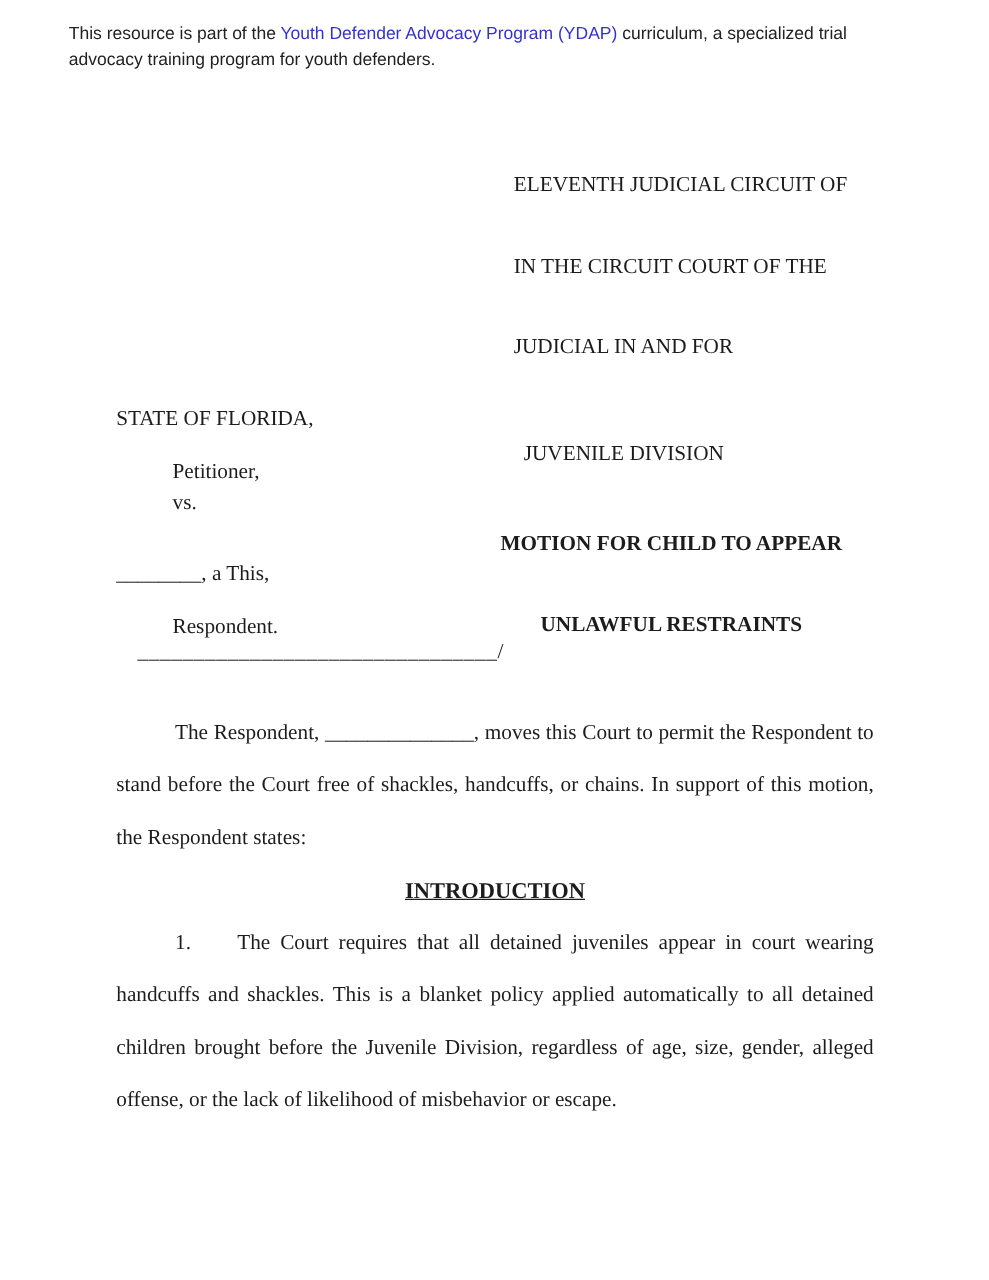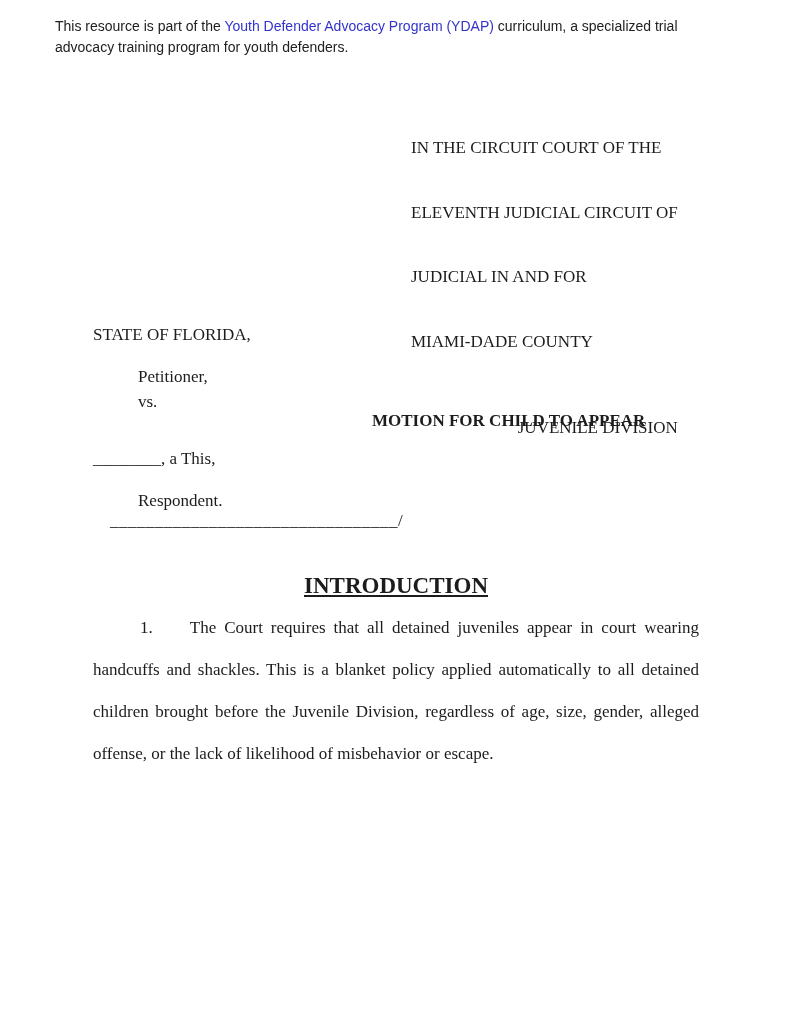--- a/index.html
+++ b/index.html
@@ -39,21 +39,20 @@
     position: absolute;
     left: 411px;
     top: 94px;
     font-size: 17px;
     line-height: 21.5px;
     white-space: pre-wrap;
   }
   .court-header .division {
     margin-top: 21.5px;
     padding-left: 8px;
-    text-align: right;
   }
   .court-header .case-no {
     margin-top: 21.5px;
     padding-left: 10px;
   }
 
   
   .caption {
     position: absolute;
     left: 93px;
@@ -63,77 +62,79 @@
     font-size: 17px;
   }
   .caption > div { position: absolute; white-space: pre-wrap; }
   .cap-party1   { top: 4px;   left: 0; text-align: right; }
   .cap-role1    { top: 46px;  left: 45px; }
   .cap-vs       { top: 71px;  left: 45px; }
   .cap-party2   { top: 128px; left: 0; }
   .cap-role2    { top: 170px; left: 45px; }
   .cap-sigline  { top: 190px; left: 17px; letter-spacing: 0.5px; }
   .motion-title {
-    top: 46px; left: 279px;
+    top: 60px; left: 279px;
     font-weight: bold;
     line-height: 21.5px;
     width: 330px;
+    text-align: center;
   }
 
   
   .body-text {
     position: absolute;
     left: 93px;
     top: 565px;
     width: 606px;
     font-size: 17px;
     line-height: 42px;
   }
   .body-text p {
     margin: 0;
     text-align: justify;
     text-indent: 47px;
   }
   .intro-heading {
     margin: 0;
-    font-size: 23px;
+    font-size: 18px;
     font-weight: bold;
     text-align: center;
     text-decoration: underline;
     line-height: 42px;
   }
   .pnum { margin-right: 37px; }
 </style>
 </head>
 <body>
 
 <div class="page">
 
   <div class="banner">
     <span>This resource is part of the </span><a class="ydap-link">Youth Defender Advocacy Program (YDAP)</a><span> curriculum, a specialized trial advocacy training program for youth defenders.</span>
   </div>
 
   <div class="court-header">
+    <div>ELEVENTH JUDICIAL CIRCUIT OF</div>
     <div>IN THE CIRCUIT COURT OF THE</div>
-    <div>ELEVENTH JUDICIAL CIRCUIT OF</div>
     <div>JUDICIAL IN AND FOR</div>
-    <div>MIAMI-DADE COUNTY</div>
     <div class="division">JUVENILE DIVISION</div>
   </div>
 
   <div class="caption">
     <div class="cap-party1">STATE OF FLORIDA,</div>
     <div class="cap-role1">Petitioner,</div>
     <div class="motion-title">
       <div>MOTION FOR CHILD TO APPEAR</div>
+      <div>UNLAWFUL RESTRAINTS</div>
     </div>
     <div class="cap-vs">vs.</div>
     <div class="cap-party2">________, a This,</div>
     <div class="cap-role2">Respondent.</div>
     <div class="cap-sigline">________________________________/</div>
   </div>
 
   <div class="body-text">
+    <p>The Respondent, ______________, moves this Court to permit the Respondent to stand before the Court free of shackles, handcuffs, or chains.  In support of this motion, the Respondent states:</p>
     <h2 class="intro-heading">INTRODUCTION</h2>
     <p><span class="pnum">1.</span><span>The Court requires that all detained juveniles appear in court wearing handcuffs and shackles.  This is a blanket policy applied automatically to all detained children brought before the Juvenile Division, regardless of age, size, gender, alleged offense, or the lack of likelihood of misbehavior or escape.</span></p>
   </div>
 
 </div>
 
 </body></html>

